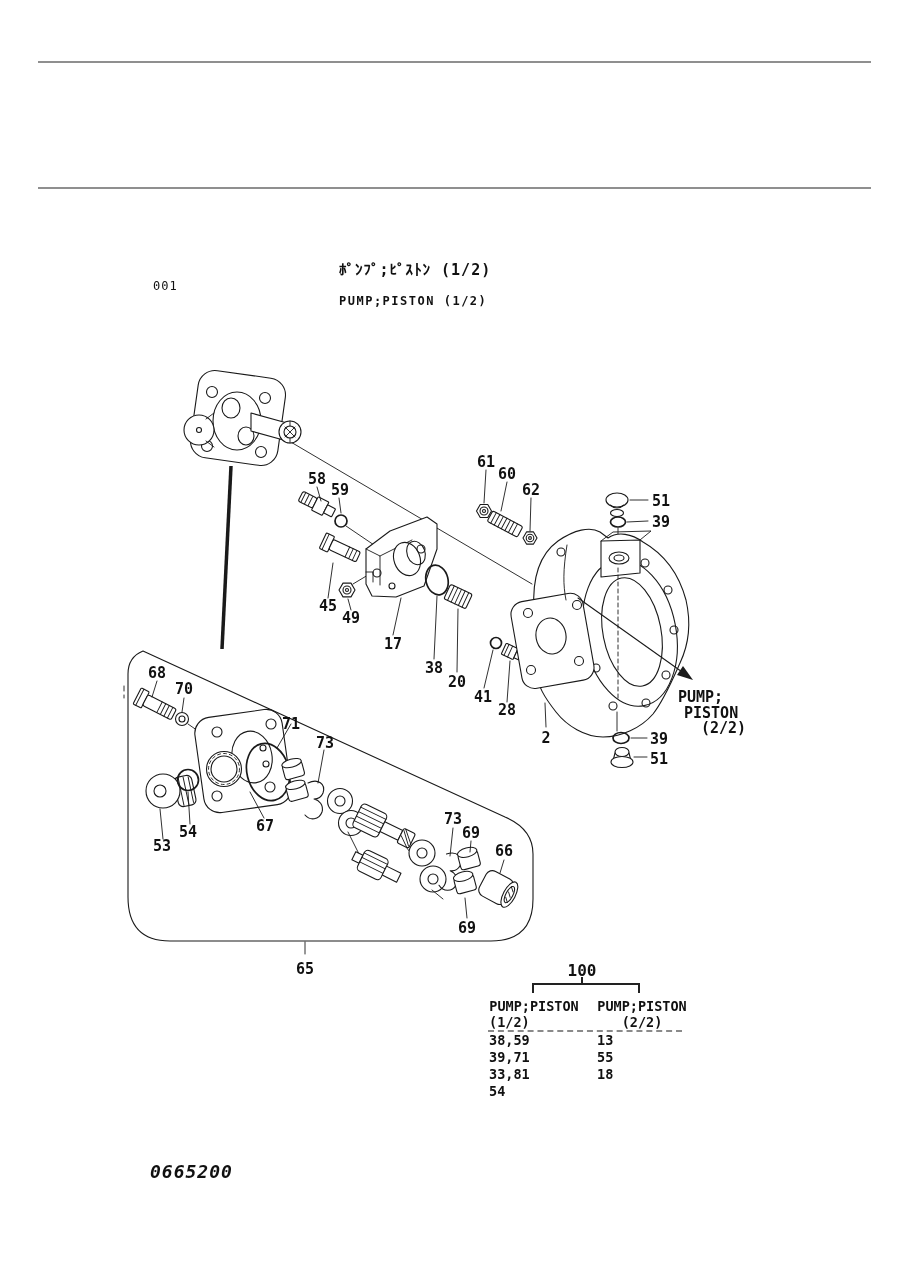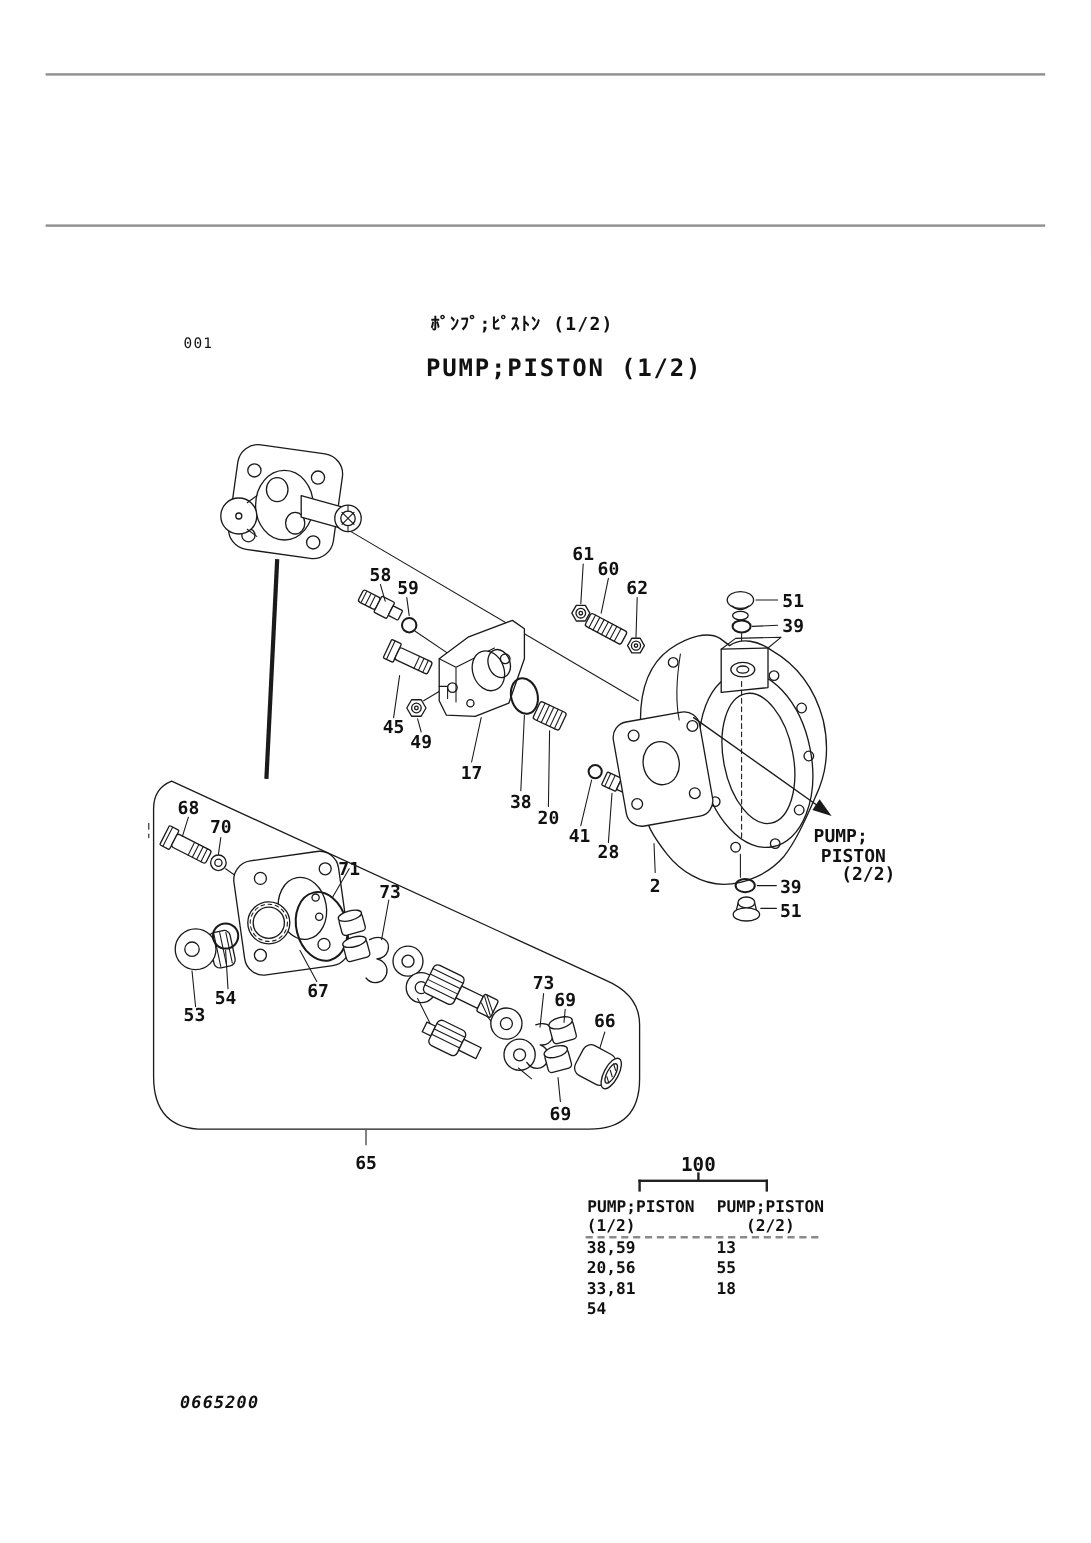--- a/index.html
+++ b/index.html
@@ -2,23 +2,23 @@
 <html><head>
 <meta charset="utf-8">
 <style>
   html,body{margin:0;padding:0;background:#e8e8e8;}
   .page{position:relative;width:909px;height:1286px;background:#ffffff;overflow:hidden;
         font-family:"DejaVu Sans Mono","Liberation Mono",monospace;color:#111;}
   .hrule{position:absolute;left:38px;width:833px;height:2px;background:#8f8f8f;}
   .rule-top{top:61px;}
   .rule-mid{top:187px;}
   .page-code{position:absolute;left:153px;top:279px;font-size:12px;font-weight:normal;letter-spacing:1px;}
-  .title-jp{position:absolute;left:359px;top:261px;font-size:15px;font-weight:bold;letter-spacing:1px;}
-  .title-en{position:absolute;left:339px;top:294px;font-size:20px;font-weight:bold;letter-spacing:1.5px;margin-left:16px;}
-  .doc-num{position:absolute;left:150px;top:1161px;font-size:14px;font-weight:bold;font-style:italic;letter-spacing:1px;}
+  .title-jp{position:absolute;left:339px;top:261px;font-size:15px;font-weight:bold;letter-spacing:1px;}
+  .title-en{position:absolute;left:339px;top:294px;font-size:12px;font-weight:bold;letter-spacing:1.5px;}
+  .doc-num{position:absolute;left:150px;top:1161px;font-size:18px;font-weight:bold;font-style:italic;letter-spacing:1px;}
   svg.diagram{position:absolute;left:0;top:330px;}
   svg .ln{stroke:#1a1a1a;fill:none;stroke-width:1.1;stroke-linecap:round;stroke-linejoin:round;}
   svg .fw{stroke:#1a1a1a;fill:#ffffff;stroke-width:1.1;stroke-linejoin:round;}
   svg .thin{stroke-width:0.9;}
   svg .thick{stroke-width:1.7;}
   svg text.lbl{font:bold 15px "DejaVu Sans Mono",monospace;fill:#111;text-anchor:middle;}
   svg text.note{font:bold 15px "DejaVu Sans Mono",monospace;fill:#111;}
   
   .group-table{position:absolute;left:460px;top:950px;width:245px;height:175px;font-weight:bold;}
   .group-table .gnum{position:absolute;left:92px;top:11px;width:60px;text-align:center;font-size:16px;}
@@ -401,21 +401,21 @@
     <div class="h1">PUMP;PISTON</div>
     <div class="h2">PUMP;PISTON</div>
     <div class="s1">(1/2)</div>
     <div class="s2">(2/2)</div>
     <div class="dash"></div>
     <div class="row" style="top:82px">
       <span class="c1">38,59</span>
       <span class="c2">13</span>
     </div>
     <div class="row" style="top:99px">
-      <span class="c1">20,56</span>
+      <span class="c1">39,71</span>
       <span class="c2">55</span>
     </div>
     <div class="row" style="top:116px">
       <span class="c1">33,81</span>
       <span class="c2">18</span>
     </div>
     <div class="row" style="top:133px">
       <span class="c1">54</span>
       <span class="c2"></span>
     </div>

